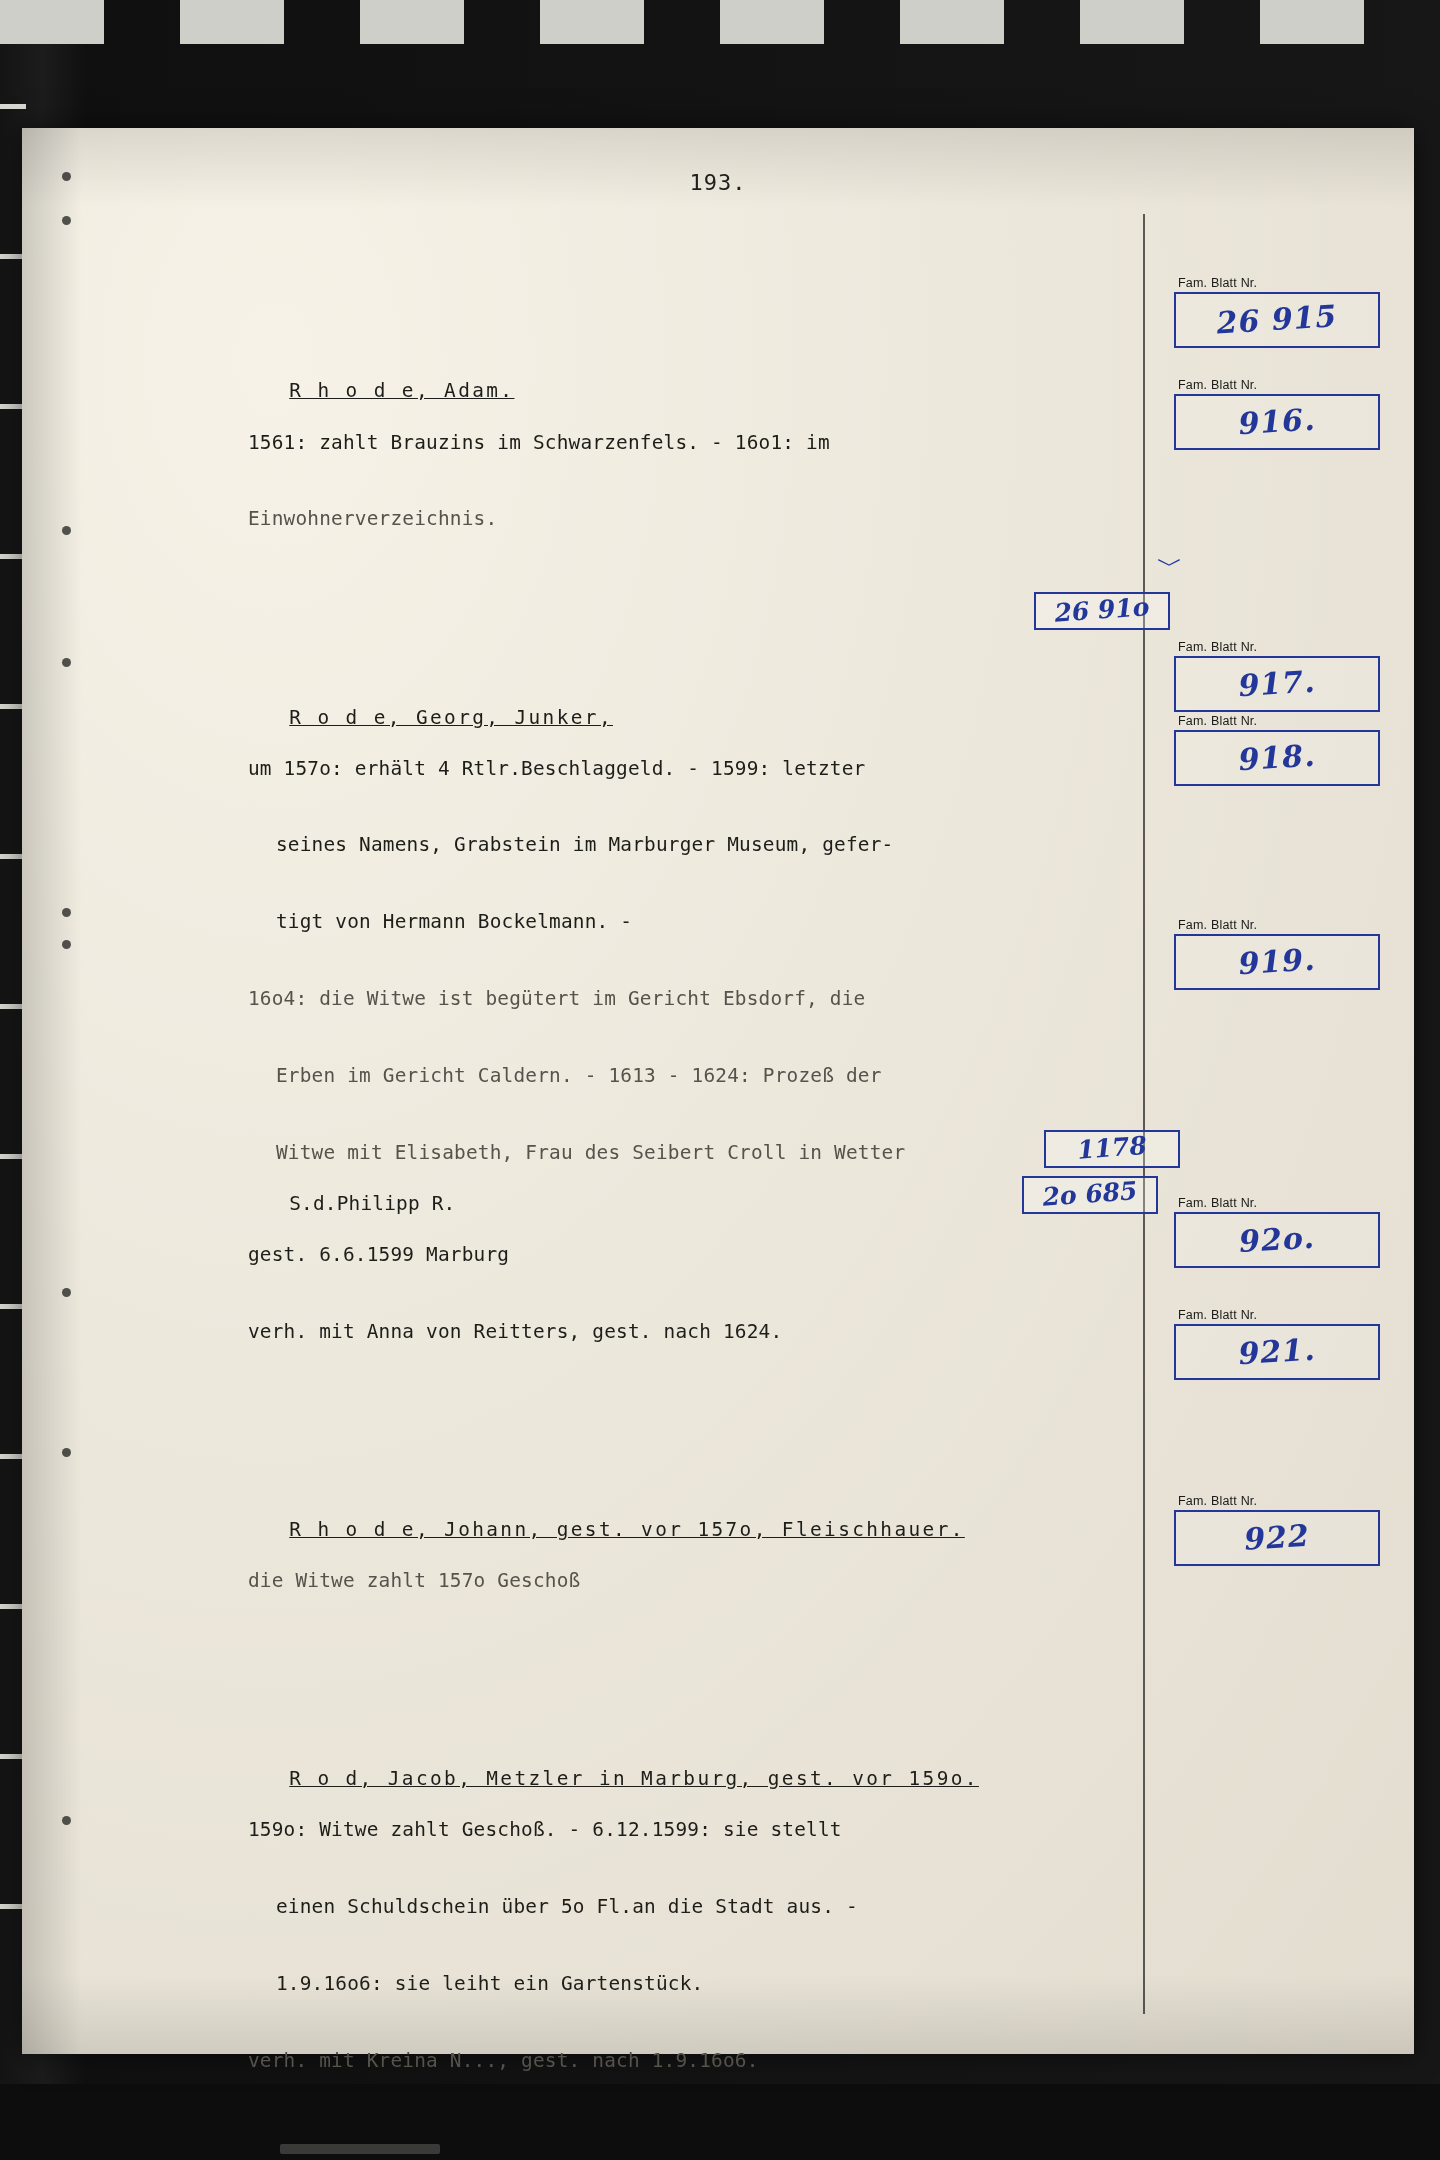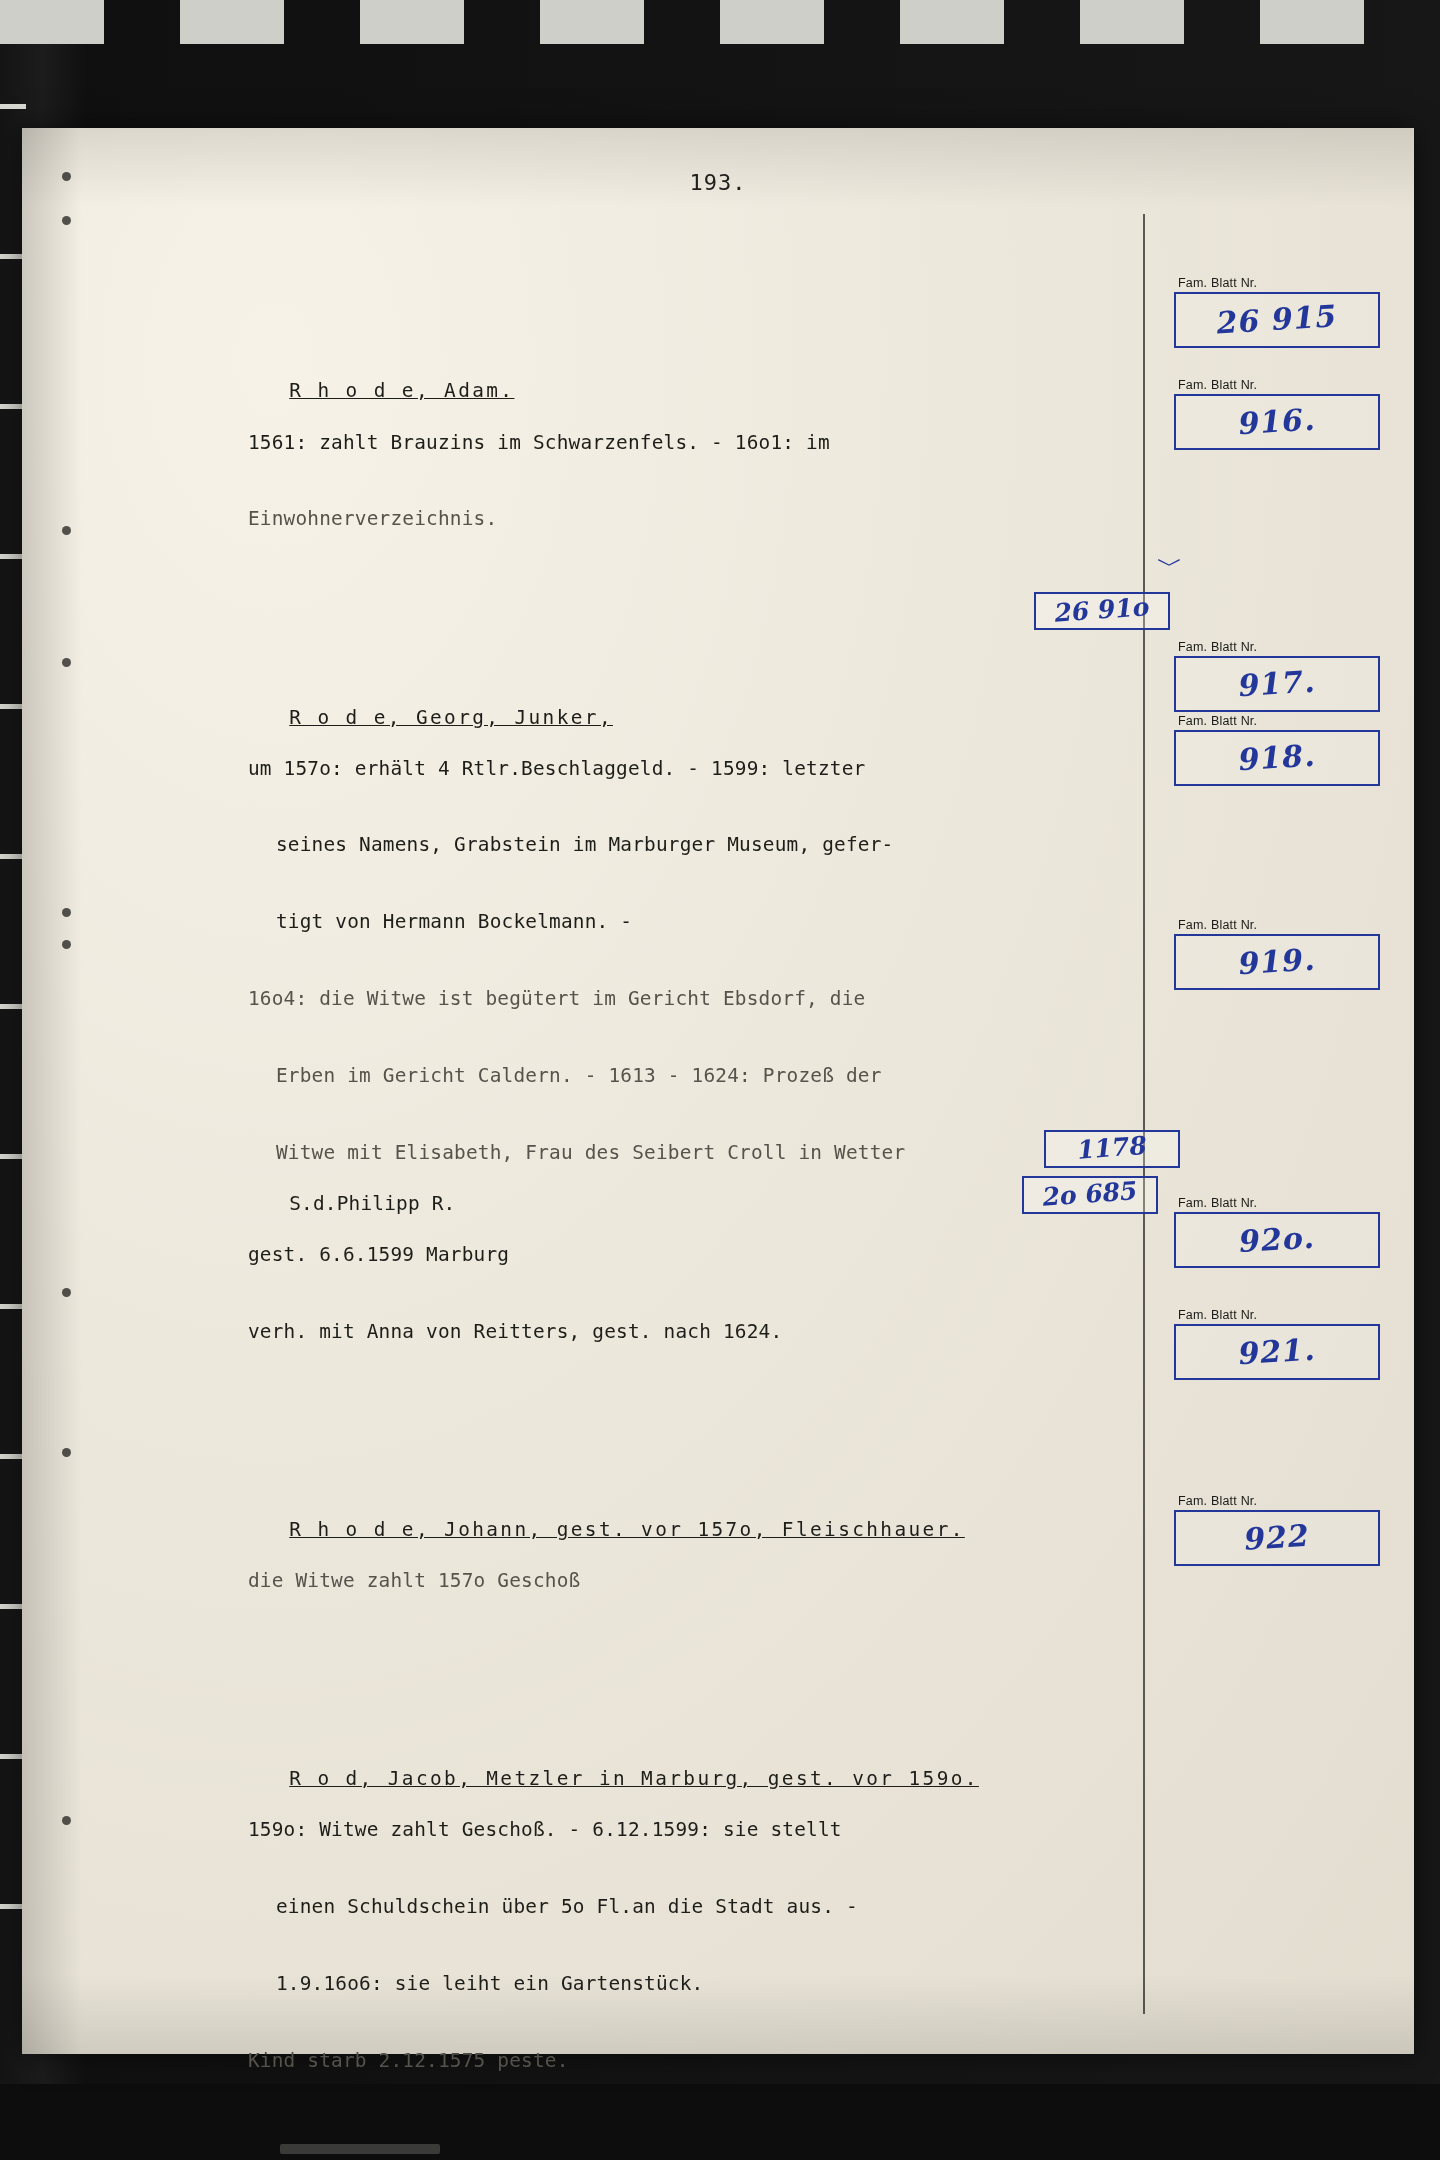--- a/index.html
+++ b/index.html
@@ -282,21 +282,21 @@
     <div class="entry">
       <span class="name hl">R h o d e, Johann, gest. vor 157o, Fleischhauer.</span>
       <span class="ind faded">die Witwe zahlt 157o Geschoß</span>
     </div>
 
     <div class="entry">
       <span class="name hl">R o d, Jacob, Metzler in Marburg, gest. vor 159o.</span>
       <span class="ind">159o: Witwe zahlt Geschoß. - 6.12.1599: sie stellt</span>
       <span class="ind2">einen Schuldschein über 5o Fl.an die Stadt aus. -</span>
       <span class="ind2">1.9.16o6: sie leiht ein Gartenstück.</span>
-      <span class="ind faded">Kind starb 2.12.1575 peste.</span>
+      <span class="ind faded">verh. mit Kreina N..., gest. nach 1.9.16o6.</span>
     </div>
 
     
 
     
 
     
 
     
 

